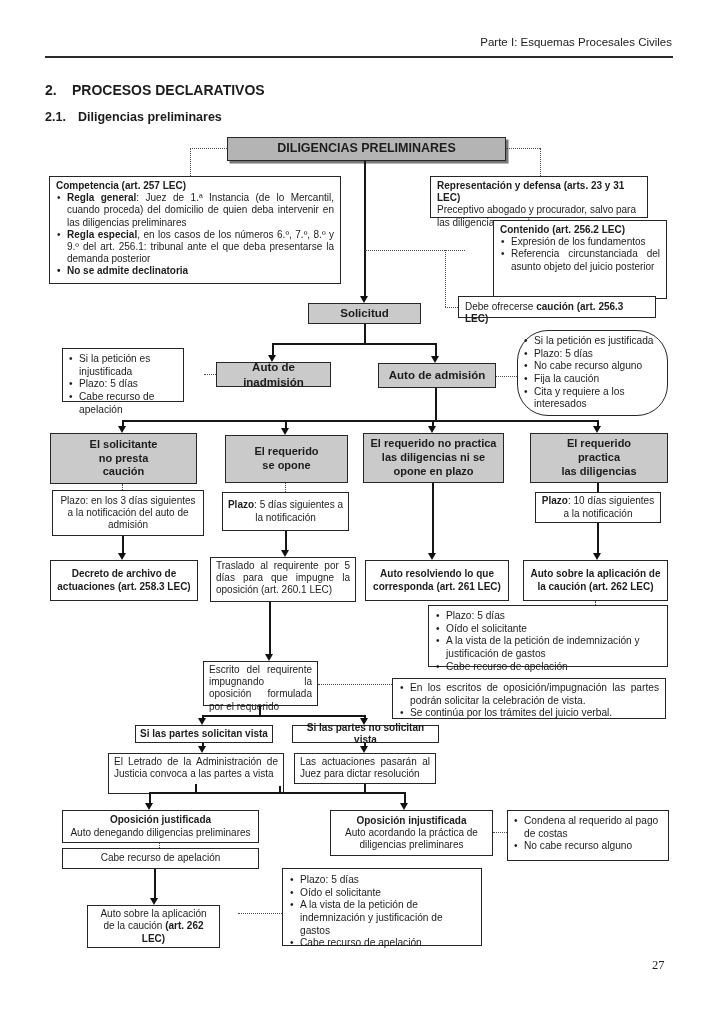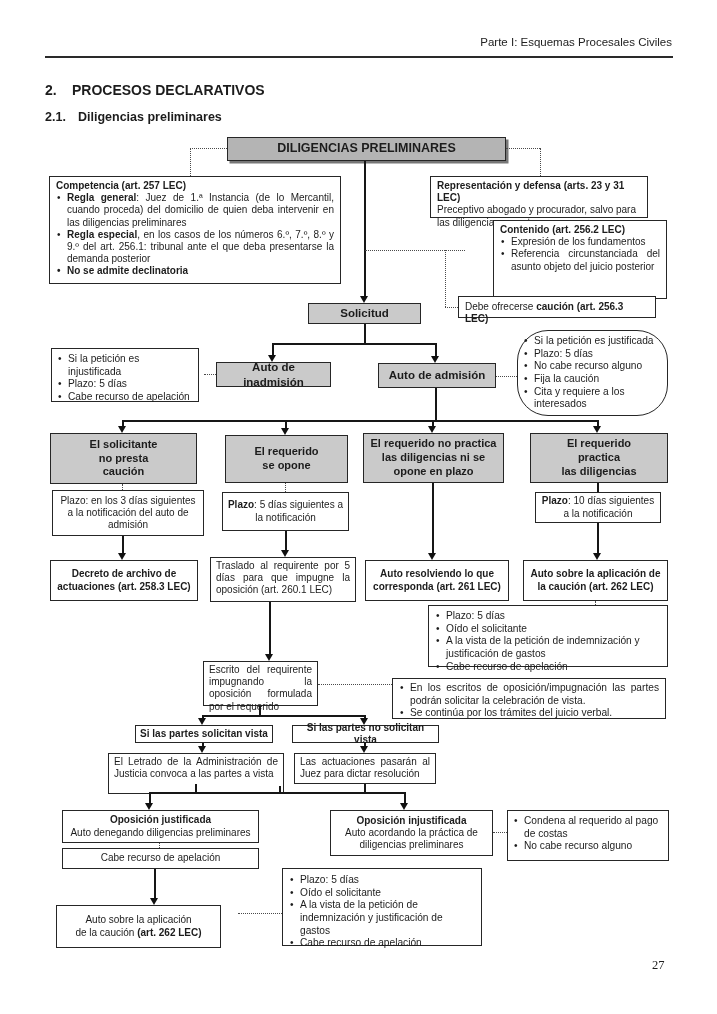--- a/index.html
+++ b/index.html
@@ -78,21 +78,21 @@
   </div>
 
   <div class="bx" style="left:458px;top:296px;width:198px;height:22px;padding-top:4px;">
     <span>Debe ofrecerse </span><span class="b">caución (art. 256.3 LEC)</span>
   </div>
 
   <div class="bx gray ctr act" style="left:308px;top:303px;width:113px;height:21px;">
     <span>Solicitud</span>
   </div>
 
-  <div class="bx thin small" style="left:51px;top:348px;width:148px;height:54px;padding:4px 5px;">
+  <div class="bx thin small" style="left:62px;top:348px;width:122px;height:54px;padding:4px 5px;">
     <ul class="blt">
       <li>Si la petición es injustificada</li>
       <li>Plazo: 5 días</li>
       <li>Cabe recurso de apelación</li>
     </ul>
   </div>
 
   <div class="bx gray ctr act" style="left:216px;top:362px;width:115px;height:25px;">
     <span>Auto de inadmisión</span>
   </div>
@@ -200,21 +200,21 @@
     <ul class="blt">
       <li>Condena al requerido al pago de costas</li>
       <li>No cabe recurso alguno</li>
     </ul>
   </div>
 
   <div class="bx ctr" style="left:62px;top:848px;width:197px;height:21px;">
     <span>Cabe recurso de apelación</span>
   </div>
 
-  <div class="bx ctr" style="left:56px;top:905px;width:165px;height:43px;">
+  <div class="bx ctr" style="left:87px;top:905px;width:133px;height:43px;">
     <div>Auto sobre la aplicación</div>
     <div><span>de la caución </span><span class="b">(art. 262 LEC)</span></div>
   </div>
 
   <div class="bx small" style="left:282px;top:868px;width:200px;height:78px;padding:5px 6px;">
     <ul class="blt">
       <li>Plazo: 5 días</li>
       <li>Oído el solicitante</li>
       <li>A la vista de la petición de indemnización y justificación de gastos</li>
       <li>Cabe recurso de apelación</li>

